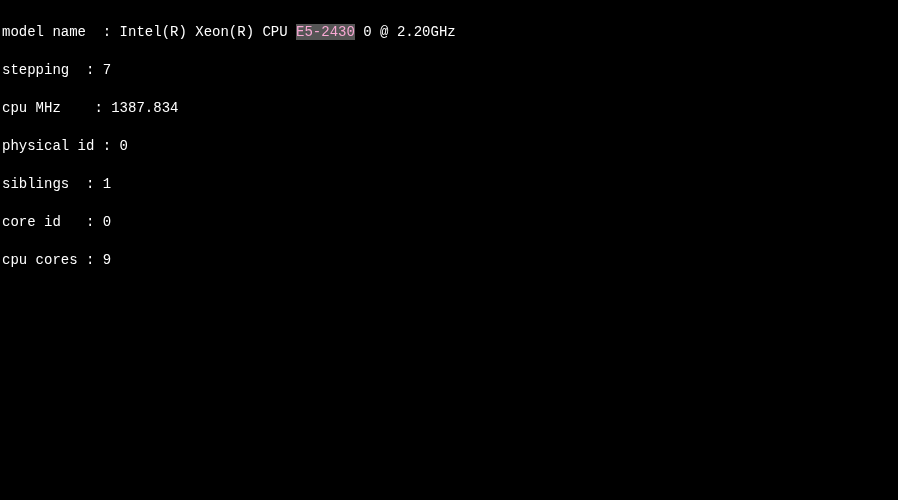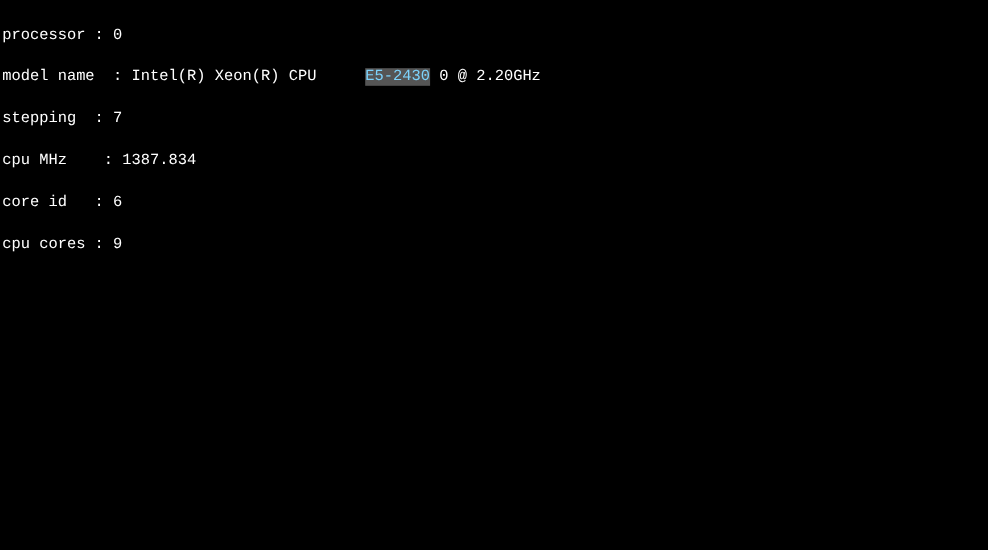--- a/index.html
+++ b/index.html
@@ -20,33 +20,33 @@
     }
     .terminal {
       white-space: pre-wrap;
       word-break: break-word;
     }
     .line {
       display: block;
     }
     .highlight {
       background: #555;
-      color: #7dd3fc;
-      margin-left: 36px;
+      color: #f9a8d4;
     }
   </style>
 </head>
 <body>
 
 <div class="terminal">
-<span class="line">processor : 0</span>
 <span class="line"><span>model name  : Intel(R) Xeon(R) CPU </span><span class="highlight">E5-2430</span><span> 0 @ 2.20GHz</span></span>
 <span class="line">stepping  : 7</span>
 <span class="line">cpu MHz    : 1387.834</span>
-<span class="line">core id   : 6</span>
+<span class="line">physical id : 0</span>
+<span class="line">siblings  : 1</span>
+<span class="line">core id   : 0</span>
 <span class="line">cpu cores : 9</span>
 
 
 
 
 
 
 
 
 

